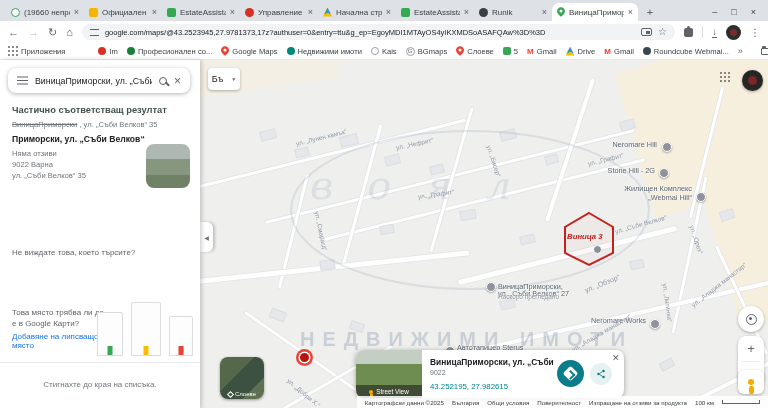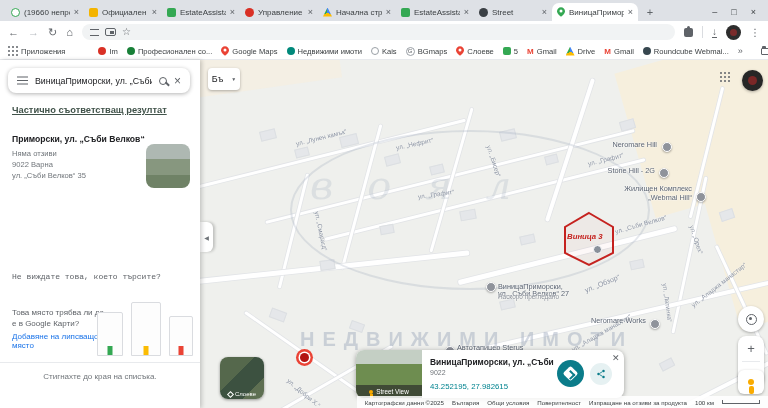--- a/index.html
+++ b/index.html
@@ -61,33 +61,33 @@
   .content { position:absolute; top:60px; left:0; right:0; bottom:0; }
 
   
   .sidebar { position:absolute; left:0; top:0; width:200px; height:100%; background:#fff; box-shadow:2px 0 4px rgba(0,0,0,.18); z-index:30; }
   .searchbox { position:absolute; left:8px; top:8px; width:182px; height:25px; background:#fff; border-radius:8px; box-shadow:0 1px 4px rgba(0,0,0,.3); display:flex; align-items:center; padding:0 9px; gap:7px; }
   .hamb { width:11px; height:1.6px; background:#5f6368; box-shadow:0 3.5px 0 #5f6368,0 -3.5px 0 #5f6368; flex:none; }
   .searchbox input { flex:1; border:none; outline:none; background:transparent; font-size:8.8px; color:#202124; font-family:"Liberation Sans",sans-serif; min-width:0; }
   .lens { width:8px; height:8px; border:1.5px solid #5f6368; border-radius:50%; position:relative; flex:none; }
   .lens::after { content:""; position:absolute; width:5px; height:1.5px; background:#5f6368; transform:rotate(45deg); right:-4px; bottom:-1px; }
   .sbclose { font-size:12px; color:#5f6368; line-height:1; flex:none; }
-  .partial { position:absolute; left:12px; top:45px; font-size:9.3px; font-weight:bold; color:#41534a;text-decoration:underline; }
+  .partial { position:absolute; left:12px; top:45px; font-size:9.3px; font-weight:bold; color:#41534a; }
   .struckline { position:absolute; left:12px; top:60px; font-size:7.6px; color:#70757a; white-space:nowrap; }
   .struck { text-decoration:line-through; }
   .res-title { position:absolute; left:12px; top:74px; width:134px; font-size:8.6px; font-weight:bold; color:#202124; white-space:nowrap; overflow:hidden; }
   .res-line { position:absolute; left:12px; font-size:7.6px; color:#70757a; white-space:nowrap; }
   .res-thumb { position:absolute; left:146px; top:84px; width:44px; height:44px; border-radius:8px; background:linear-gradient(#aeb8b2 0 35%,#87977f 35% 70%,#6f8266 70% 100%); }
   .hint { position:absolute; left:12px; font-size:8px; color:#5f6368; width:178px; }
   .linkblue { color:#1a73e8; }
   .illus { position:absolute; left:95px; top:238px; width:100px; height:58px; }
   .carton { position:absolute; background:#fdfdfd; border:1px solid #dadce0; border-radius:2px 2px 0 0; }
   .door { position:absolute; bottom:0; left:50%; transform:translateX(-50%); width:5px; height:9px; }
   .sb-div { position:absolute; left:0; top:302px; width:100%; height:1px; background:#e8eaed; }
-  .endtext { position:absolute; left:0; top:312px; width:100%; text-align:center; font-size:8px; color:#70757a; }
+  .endtext { position:absolute; left:0; top:320px; width:100%; text-align:center; font-size:8px; color:#70757a; }
 
   .collapse-tab { position:absolute; left:200px; top:162px; width:13px; height:30px; background:#fff; border-radius:0 6px 6px 0; box-shadow:2px 0 3px rgba(0,0,0,.2); z-index:29; display:flex; align-items:center; justify-content:center; font-size:6px; color:#70757a; }
 
   
   .map { position:absolute; left:200px; top:0; right:0; bottom:0; background:#eff0ed; overflow:hidden; }
   .cream { position:absolute; background:#f6efdd; }
   .rd { position:absolute; background:#fff; box-shadow:0 0 0 0.8px #e2e4e7; border-radius:2px; }
   .bld { position:absolute; background:#e5e7ea; border:0.8px solid #dcdfe2; }
   .wm-ellipse { position:absolute; left:90px; top:70px; width:360px; height:160px; border:2px solid rgba(150,162,185,.25); border-radius:50%; }
   .wm-script { position:absolute; left:110px; top:102px; width:340px; font-family:"DejaVu Serif",serif; font-style:italic; font-size:40px; letter-spacing:34px; color:rgba(125,140,168,.17); white-space:nowrap; }
@@ -169,21 +169,21 @@
         <span class="ttl">Начална стран</span>
         <span class="tclose">×</span>
       </div>
     <div class="tab">
         <span class="fav sq-green"></span>
         <span class="ttl">EstateAssistant</span>
         <span class="tclose">×</span>
       </div>
     <div class="tab">
         <span class="fav globe"></span>
-        <span class="ttl">Street</span>
+        <span class="ttl">Runik</span>
         <span class="tclose">×</span>
       </div>
     <div class="tab active">
       <svg class="pinred" viewBox="0 0 24 28">
           <path d="M12 0C5.4 0 0 5.4 0 12c0 9 12 16 12 16s12-7 12-16C24 5.4 18.6 0 12 0z" fill="#34a853"></path>
           <circle cx="12" cy="11" r="4.5" fill="#fff"></circle>
         </svg>
       <span class="ttl">ВиницаПримор</span>
         <span class="tclose">×</span>
     </div>
@@ -195,20 +195,21 @@
     </div>
   </div>
 
   <div class="toolbar">
     <span class="navic">←</span>
     <span class="navic dim">→</span>
     <span class="navic">↻</span>
     <span class="navic">⌂</span>
     <div class="urlbar">
       <span class="tuneic"></span>
+      <span class="url">google.com/maps/@43.2523945,27.9781373,17z?authuser=0&amp;entry=ttu&amp;g_ep=EgoyMDI1MTAyOS4yIKXMDSoASAFQAw%3D%3D</span>
       <span class="pipic"></span>
       <span class="starric">☆</span>
     </div>
     <span class="puzzic"></span>
     <span class="tooldiv"></span>
     <span class="dlic">↓</span>
     <span class="avat"></span>
     <span class="kebab">⋮</span>
   </div>
 
@@ -284,26 +285,27 @@
   <div class="content">
 
     <div class="sidebar">
       <div class="searchbox">
         <span class="hamb"></span>
         <input value="ВиницаПриморски, ул. „Съби" style="">
         <span class="lens"></span>
         <span class="sbclose">×</span>
       </div>
       <div class="partial">Частично съответстващ резултат</div>
+      <div class="struckline"><span class="struck">ВиницаПриморски</span><span> , ул. „Съби Велков“ 35</span></div>
       <div class="res-title">Приморски, ул. „Съби Велков“ 35</div>
       <div class="res-line" style="top:89px;">Няма отзиви</div>
       <div class="res-line" style="top:100px;">9022 Варна</div>
       <div class="res-line" style="top:111px;">ул. „Съби Велков“ 35</div>
       <div class="res-thumb"></div>
-      <div class="hint" style="top:212px;font-family:Liberation Mono, monospace;">Не виждате това, което търсите?</div>
+      <div class="hint" style="top:188px;">Не виждате това, което търсите?</div>
       <div class="hint" style="top:248px;width:100px;">Това място трябва ли да</div>
       <div class="hint" style="top:259px;width:100px;">е в Google Карти?</div>
       <div class="hint linkblue" style="top:272px;width:92px;">Добавяне на липсващо място</div>
       <div class="illus">
         <div class="carton" style="left:2px;top:14px;width:26px;height:44px;">
             <span class="door" style="background:#34a853;"></span>
           </div>
         <div class="carton" style="left:36px;top:4px;width:30px;height:54px;">
             <span class="door" style="background:#fbbc04;"></span>
           </div>

